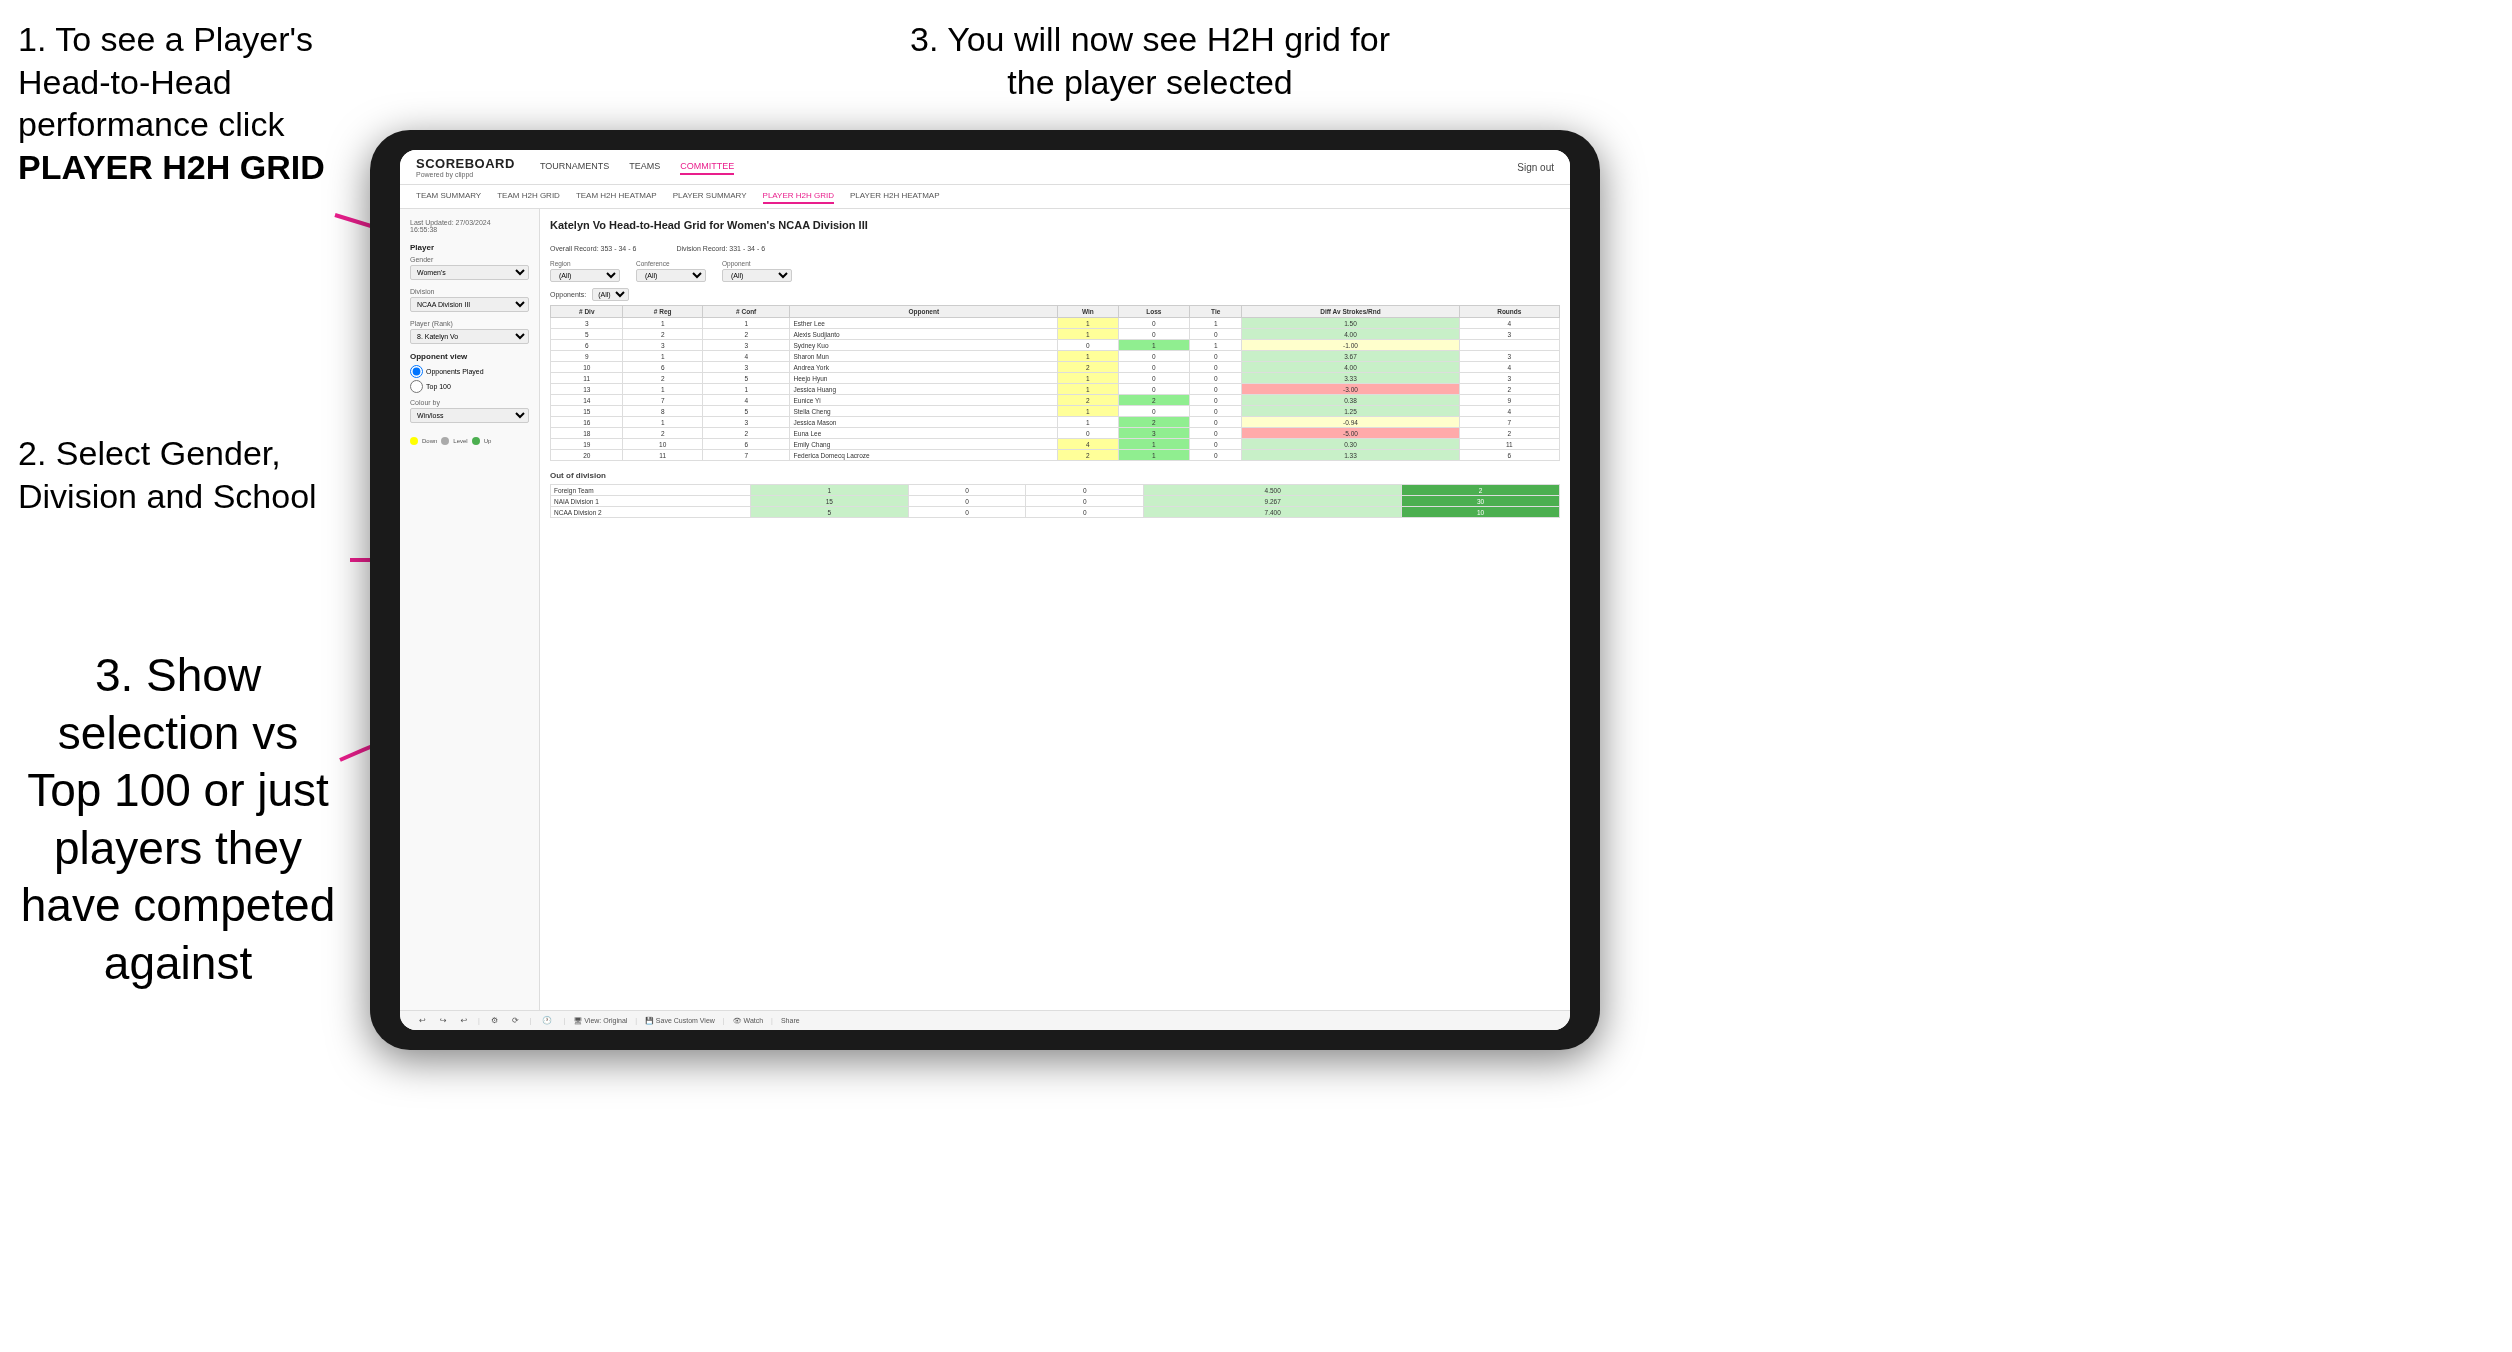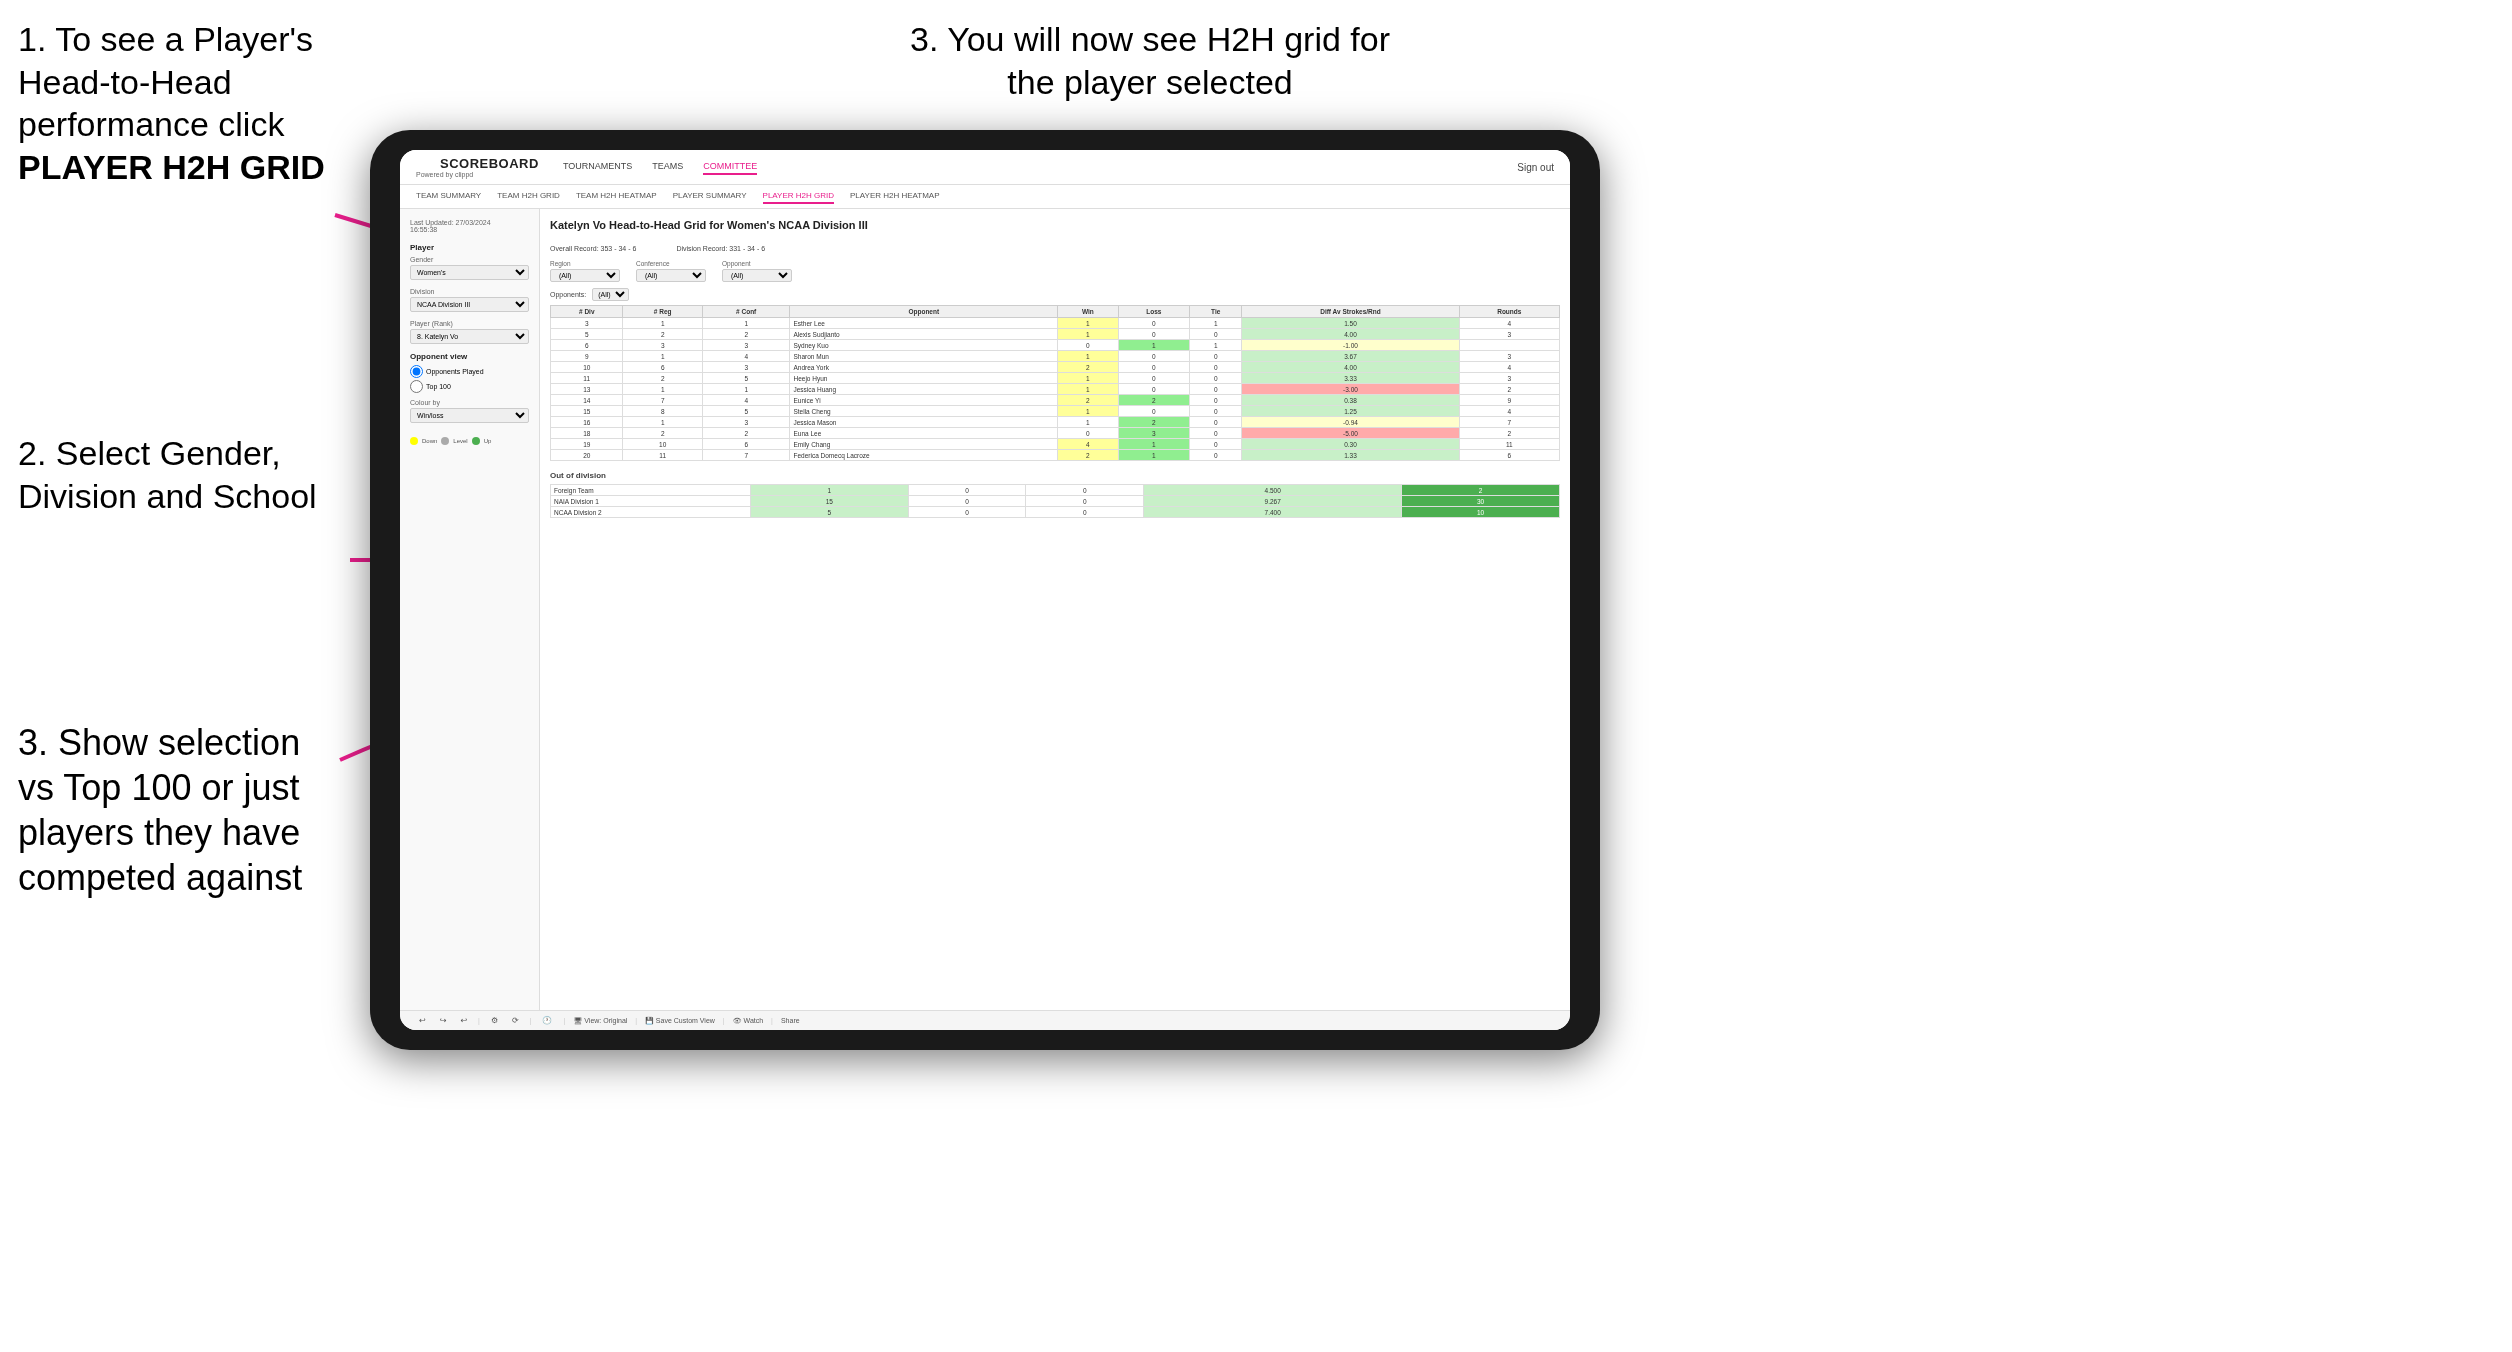--- a/index.html
+++ b/index.html
@@ -51,21 +51,20 @@
     .logo-area {
       display: flex;
       flex-direction: column;
       min-width: 100px;
     }
     .logo-text {
       font-size: 13px;
       font-weight: bold;
       letter-spacing: 0.5px;
       color: #222;
-      margin-left: 24px;
     }
     .logo-sub {
       font-size: 7px;
       color: #666;
     }
 
     .nav-items {
       display: flex;
       gap: 20px;
       flex: 1;
@@ -297,24 +296,25 @@
       left: 18px;
       top: 400px;
       font-size: 34px;
       line-height: 1.25;
       width: 320px;
       margin-top: 32px;
     }
     .instr-3-left {
       position: absolute;
       left: 18px;
-      top: 720px;
-      font-size: 36px;
+      top: 647px;
+      font-size: 46px;
       line-height: 1.25;
       width: 320px;
+      text-align: center;
     }
     .instr-3-right {
       position: absolute;
       left: 900px;
       top: 18px;
       font-size: 34px;
       line-height: 1.25;
       width: 500px;
       text-align: center;
     }

